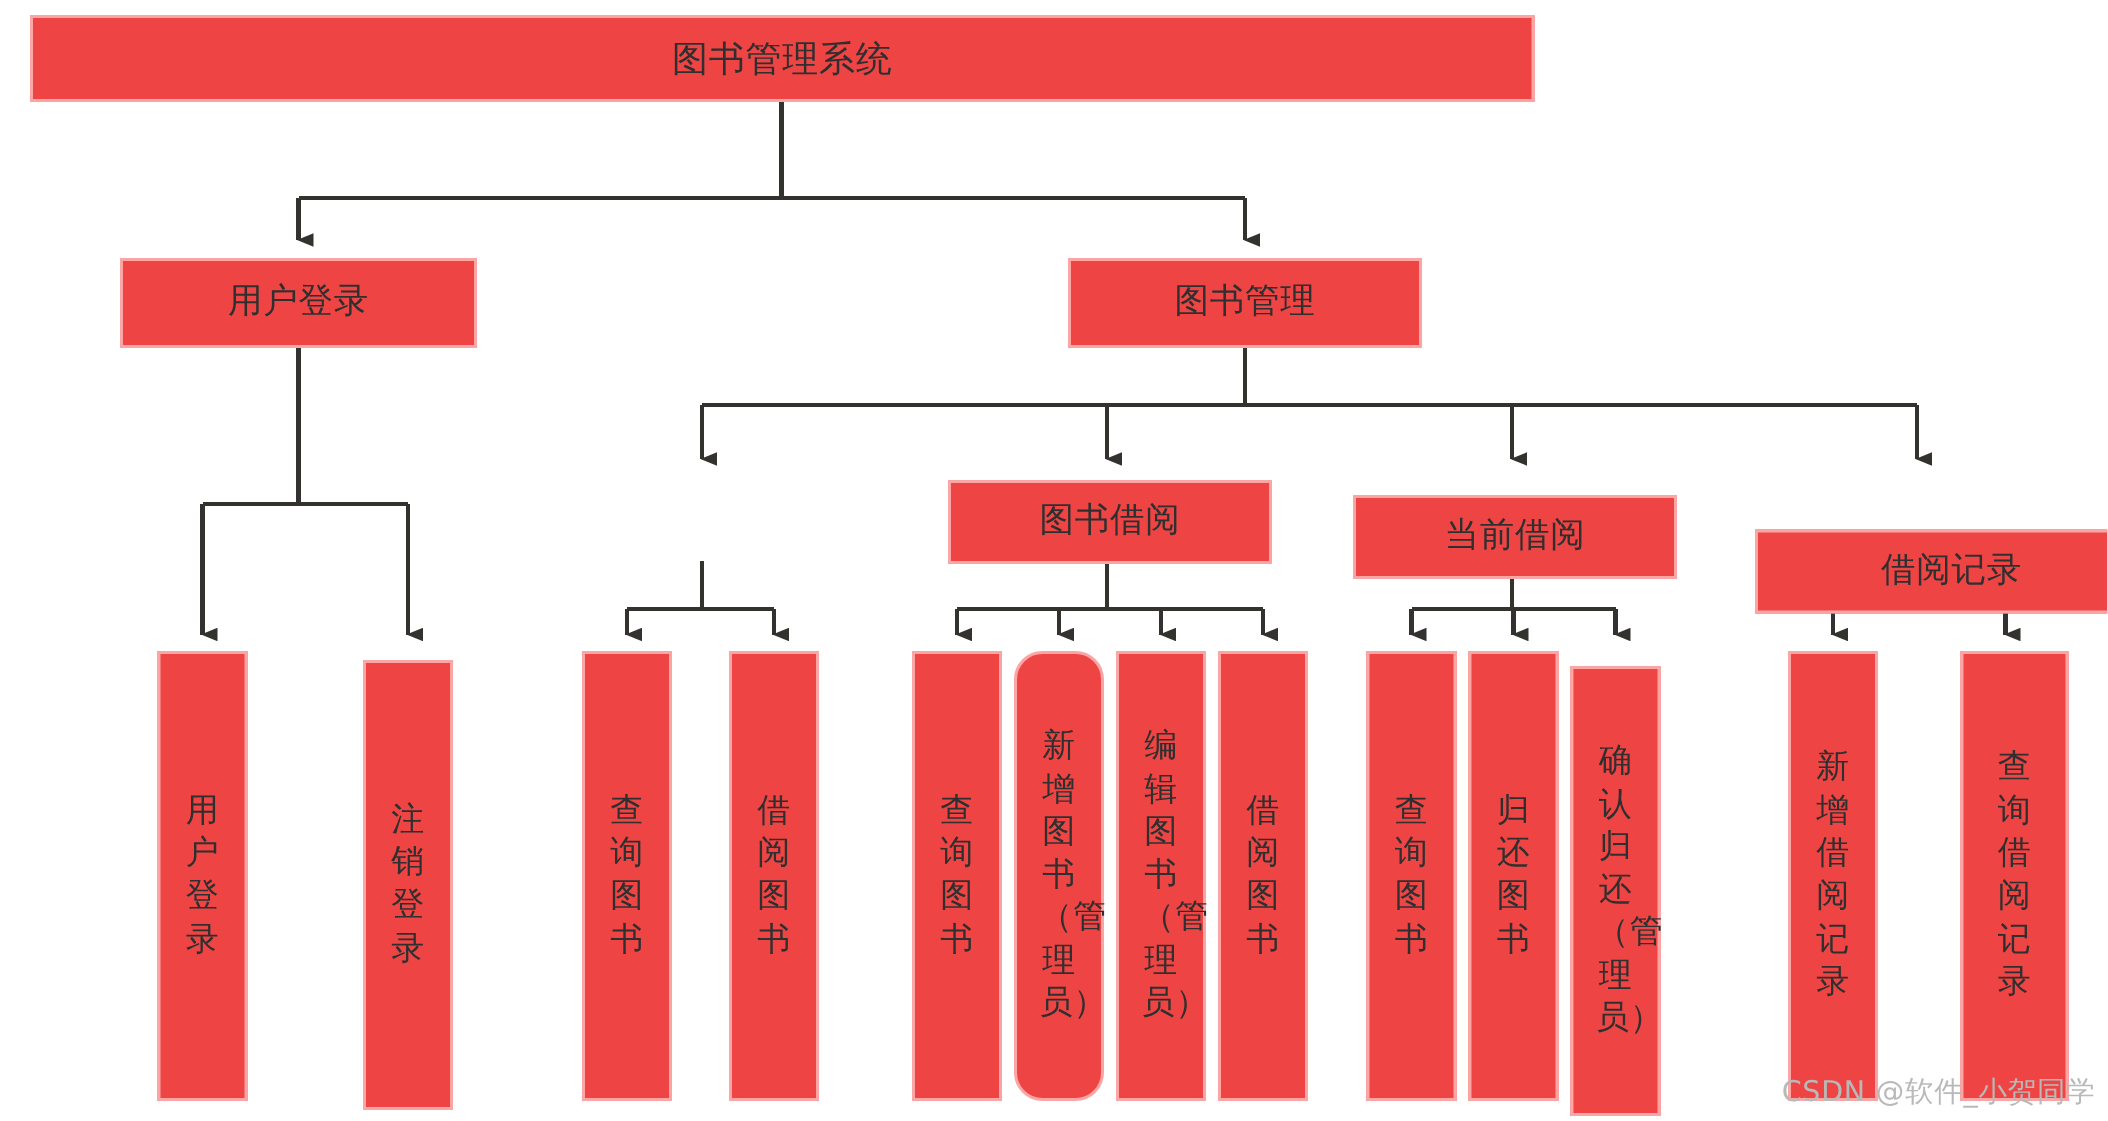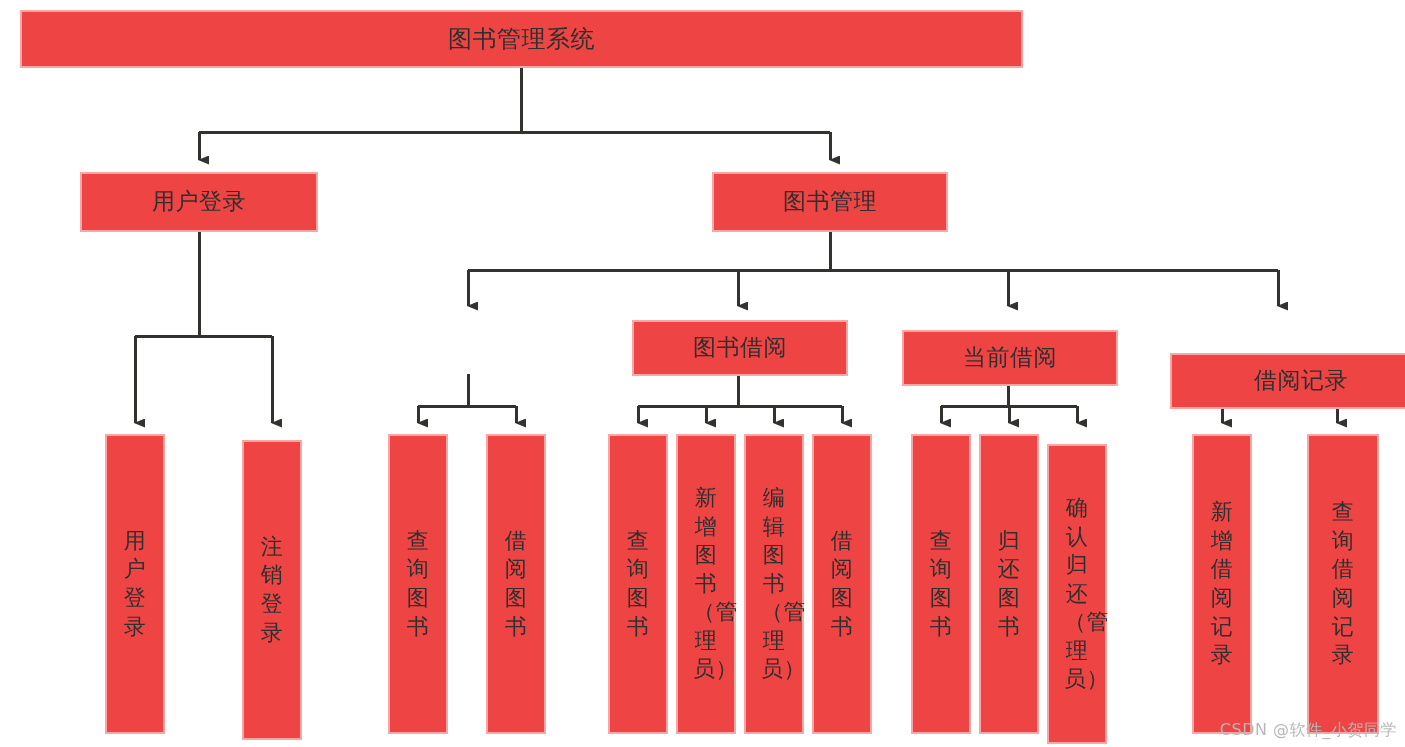--- a/index.html
+++ b/index.html
@@ -61,21 +61,21 @@
     font-size: 22px;
     line-height: 1.30;
     width: 26px;
     word-break: break-all;
     writing-mode: horizontal-tb;
   }
   #watermark {
     position: absolute;
     right: 8px;
     bottom: 6px;
-    font-size: 16px;
+    font-size: 19px;
     color: #b9b9b9;
     letter-spacing: 0.5px;
     white-space: nowrap;
     user-select: none;
   }
 </style>
 </head>
 <body>
 
 <div id="diagram-root">
@@ -168,21 +168,21 @@
   </div>
 
   <div class="node vert" style="left:486px; top:434px; width:60px; height:300px;">
     <span class="node-label">借阅图书</span>
   </div>
 
   <div class="node vert" style="left:608px; top:434px; width:60px; height:300px;">
     <span class="node-label">查询图书</span>
   </div>
 
-  <div class="node vert" style="left:676px; top:434px; width:60px; height:300px;">
+  <div class="node vert" style="left:676px; top:434px; width:60px; height:300px;border-radius:19px;">
     <span class="node-label">新增图书（管理员）</span>
   </div>
 
   <div class="node vert" style="left:744px; top:434px; width:60px; height:300px;">
     <span class="node-label">编辑图书（管理员）</span>
   </div>
 
   <div class="node vert" style="left:812px; top:434px; width:60px; height:300px;">
     <span class="node-label">借阅图书</span>
   </div>

